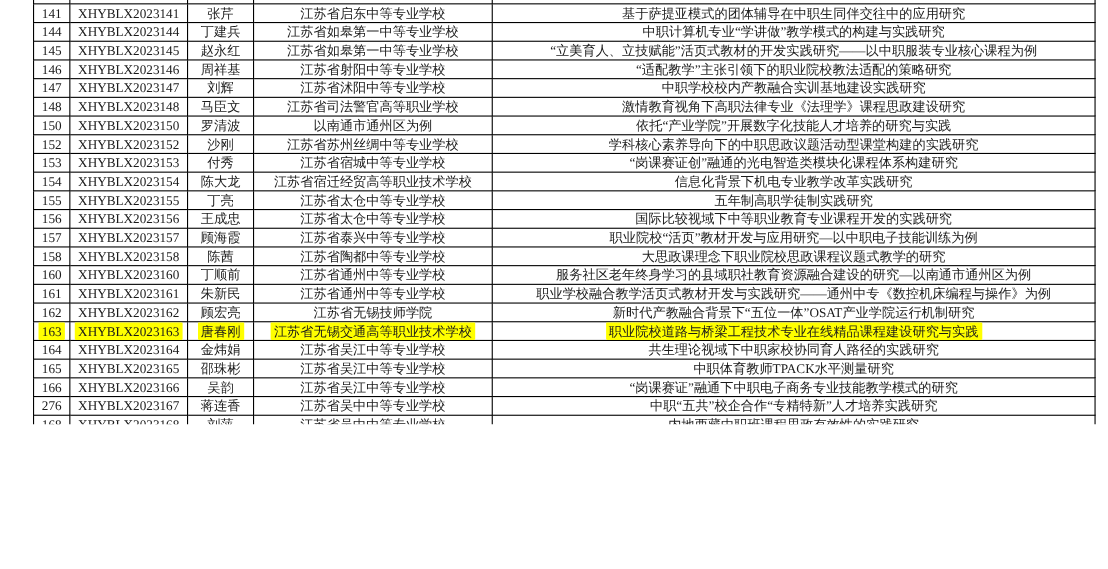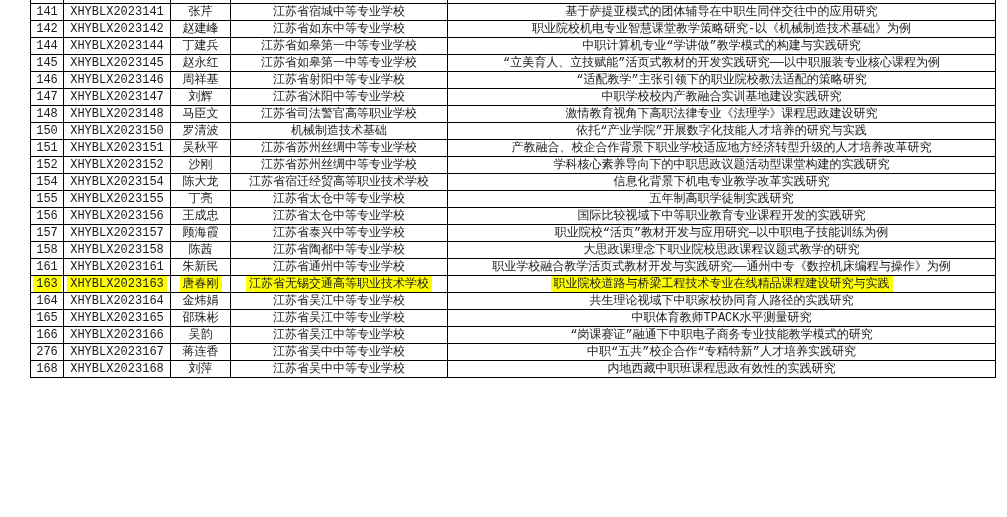--- a/index.html
+++ b/index.html
@@ -1,18 +1,18 @@
 <!DOCTYPE html>
 <html style="--hl: #ffff00; --border: #000000; --text: #1a1a1a;"><head>
 <meta charset="utf-8">
 <style>
   html,body{margin:0;padding:0;background:#fff;}
   .page{
     position:relative;width:1007px;height:386px;background:#ffffff;
-    overflow:hidden;font-family:Liberation Mono, monospace;
+    overflow:hidden;font-family:Liberation Serif, serif;
   }
   table.grid{
     position:absolute;left:30px;top:-14px;
     border-collapse:collapse;table-layout:fixed;width:965px;
   }
   table.grid td{
     border:1px solid var(--border,#000);
     height:16px;line-height:16px;padding:0;
     font-size:12px;color:var(--text,#1a1a1a);
     text-align:center;white-space:nowrap;overflow:hidden;
@@ -44,29 +44,22 @@
         <td></td>
         <td></td>
         <td></td>
         <td></td>
         <td class="c-title"></td>
       </tr>
     <tr>
     <td class="c-num"><span class="txt">141</span></td>
     <td class="c-id"><span class="txt">XHYBLX2023141</span></td>
     <td class="c-name"><span class="txt">张芹</span></td>
-    <td class="c-school"><span class="txt">江苏省宿城中等专业学校</span></td>
+    <td class="c-school"><span class="txt">江苏省启东中等专业学校</span></td>
     <td class="c-title"><span class="txt">基于萨提亚模式的团体辅导在中职生同伴交往中的应用研究</span></td>
-  </tr>
-        <tr>
-    <td class="c-num"><span class="txt">142</span></td>
-    <td class="c-id"><span class="txt">XHYBLX2023142</span></td>
-    <td class="c-name"><span class="txt">赵建峰</span></td>
-    <td class="c-school"><span class="txt">江苏省如东中等专业学校</span></td>
-    <td class="c-title"><span class="txt">职业院校机电专业智慧课堂教学策略研究-以《机械制造技术基础》为例</span></td>
   </tr>
         <tr>
     <td class="c-num"><span class="txt">144</span></td>
     <td class="c-id"><span class="txt">XHYBLX2023144</span></td>
     <td class="c-name"><span class="txt">丁建兵</span></td>
     <td class="c-school"><span class="txt">江苏省如皋第一中等专业学校</span></td>
     <td class="c-title"><span class="txt">中职计算机专业“学讲做”教学模式的构建与实践研究</span></td>
   </tr>
         <tr>
     <td class="c-num"><span class="txt">145</span></td>
@@ -93,38 +86,38 @@
     <td class="c-num"><span class="txt">148</span></td>
     <td class="c-id"><span class="txt">XHYBLX2023148</span></td>
     <td class="c-name"><span class="txt">马臣文</span></td>
     <td class="c-school"><span class="txt">江苏省司法警官高等职业学校</span></td>
     <td class="c-title"><span class="txt">激情教育视角下高职法律专业《法理学》课程思政建设研究</span></td>
   </tr>
         <tr>
     <td class="c-num"><span class="txt">150</span></td>
     <td class="c-id"><span class="txt">XHYBLX2023150</span></td>
     <td class="c-name"><span class="txt">罗清波</span></td>
-    <td class="c-school"><span class="txt">机械制造技术基础</span></td>
+    <td class="c-school"><span class="txt">以南通市通州区为例</span></td>
     <td class="c-title"><span class="txt">依托“产业学院”开展数字化技能人才培养的研究与实践</span></td>
-  </tr>
-        <tr>
-    <td class="c-num"><span class="txt">151</span></td>
-    <td class="c-id"><span class="txt">XHYBLX2023151</span></td>
-    <td class="c-name"><span class="txt">吴秋平</span></td>
-    <td class="c-school"><span class="txt">江苏省苏州丝绸中等专业学校</span></td>
-    <td class="c-title"><span class="txt">产教融合、校企合作背景下职业学校适应地方经济转型升级的人才培养改革研究</span></td>
   </tr>
         <tr>
     <td class="c-num"><span class="txt">152</span></td>
     <td class="c-id"><span class="txt">XHYBLX2023152</span></td>
     <td class="c-name"><span class="txt">沙刚</span></td>
     <td class="c-school"><span class="txt">江苏省苏州丝绸中等专业学校</span></td>
     <td class="c-title"><span class="txt">学科核心素养导向下的中职思政议题活动型课堂构建的实践研究</span></td>
   </tr>
         <tr>
+    <td class="c-num"><span class="txt">153</span></td>
+    <td class="c-id"><span class="txt">XHYBLX2023153</span></td>
+    <td class="c-name"><span class="txt">付秀</span></td>
+    <td class="c-school"><span class="txt">江苏省宿城中等专业学校</span></td>
+    <td class="c-title"><span class="txt">“岗课赛证创”融通的光电智造类模块化课程体系构建研究</span></td>
+  </tr>
+        <tr>
     <td class="c-num"><span class="txt">154</span></td>
     <td class="c-id"><span class="txt">XHYBLX2023154</span></td>
     <td class="c-name"><span class="txt">陈大龙</span></td>
     <td class="c-school"><span class="txt">江苏省宿迁经贸高等职业技术学校</span></td>
     <td class="c-title"><span class="txt">信息化背景下机电专业教学改革实践研究</span></td>
   </tr>
         <tr>
     <td class="c-num"><span class="txt">155</span></td>
     <td class="c-id"><span class="txt">XHYBLX2023155</span></td>
     <td class="c-name"><span class="txt">丁亮</span></td>
@@ -146,27 +139,41 @@
     <td class="c-title"><span class="txt">职业院校“活页”教材开发与应用研究—以中职电子技能训练为例</span></td>
   </tr>
         <tr>
     <td class="c-num"><span class="txt">158</span></td>
     <td class="c-id"><span class="txt">XHYBLX2023158</span></td>
     <td class="c-name"><span class="txt">陈茜</span></td>
     <td class="c-school"><span class="txt">江苏省陶都中等专业学校</span></td>
     <td class="c-title"><span class="txt">大思政课理念下职业院校思政课程议题式教学的研究</span></td>
   </tr>
         <tr>
+    <td class="c-num"><span class="txt">160</span></td>
+    <td class="c-id"><span class="txt">XHYBLX2023160</span></td>
+    <td class="c-name"><span class="txt">丁顺前</span></td>
+    <td class="c-school"><span class="txt">江苏省通州中等专业学校</span></td>
+    <td class="c-title"><span class="txt">服务社区老年终身学习的县域职社教育资源融合建设的研究—以南通市通州区为例</span></td>
+  </tr>
+        <tr>
     <td class="c-num"><span class="txt">161</span></td>
     <td class="c-id"><span class="txt">XHYBLX2023161</span></td>
     <td class="c-name"><span class="txt">朱新民</span></td>
     <td class="c-school"><span class="txt">江苏省通州中等专业学校</span></td>
     <td class="c-title"><span class="txt">职业学校融合教学活页式教材开发与实践研究——通州中专《数控机床编程与操作》为例</span></td>
   </tr>
         <tr>
+    <td class="c-num"><span class="txt">162</span></td>
+    <td class="c-id"><span class="txt">XHYBLX2023162</span></td>
+    <td class="c-name"><span class="txt">顾宏亮</span></td>
+    <td class="c-school"><span class="txt">江苏省无锡技师学院</span></td>
+    <td class="c-title"><span class="txt">新时代产教融合背景下“五位一体”OSAT产业学院运行机制研究</span></td>
+  </tr>
+        <tr>
     <td class="c-num"><span class="txt hl">163</span></td>
     <td class="c-id"><span class="txt hl">XHYBLX2023163</span></td>
     <td class="c-name"><span class="txt hl">唐春刚</span></td>
     <td class="c-school"><span class="txt hl">江苏省无锡交通高等职业技术学校</span></td>
     <td class="c-title"><span class="txt hl">职业院校道路与桥梁工程技术专业在线精品课程建设研究与实践</span></td>
   </tr>
         <tr>
     <td class="c-num"><span class="txt">164</span></td>
     <td class="c-id"><span class="txt">XHYBLX2023164</span></td>
     <td class="c-name"><span class="txt">金炜娟</span></td>

